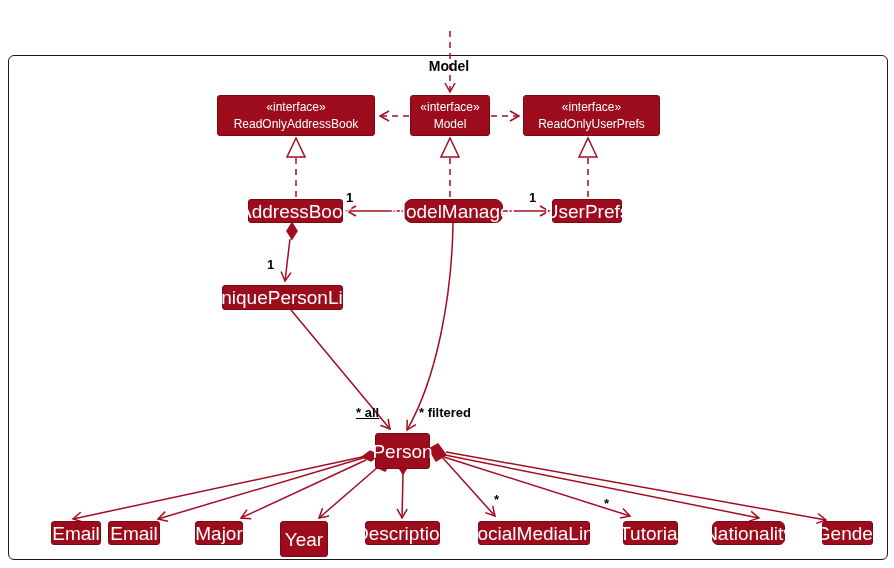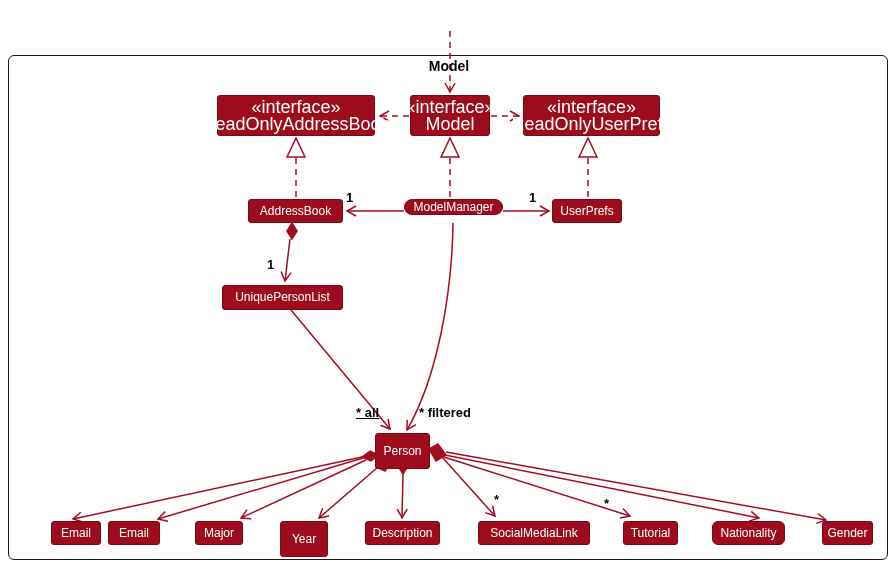--- a/index.html
+++ b/index.html
@@ -4,27 +4,27 @@
 <style>
   html,body{margin:0;padding:0;background:#ffffff;}
   .stage{position:relative;width:894px;height:568px;background:#ffffff;overflow:hidden;
          font-family:"Liberation Sans", sans-serif;}
   .frame{position:absolute;left:8px;top:55px;width:878px;height:503px;
          border:1.5px solid #1a1a1a;border-radius:6px;background:#ffffff;}
   svg.wires{position:absolute;left:0;top:0;width:894px;height:568px;}
 
   .node{position:absolute;background:#9d0c1c;border:1px solid #7c0812;border-radius:3px;
         color:#ffffff;display:flex;flex-direction:column;align-items:center;justify-content:center;
-        font-size:12px;line-height:17px;white-space:nowrap;box-sizing:border-box;z-index:3;}
-  .iface{font-size:18px;}
+        font-size:19px;line-height:17px;white-space:nowrap;box-sizing:border-box;z-index:3;}
+  .iface{font-size:12px;}
   #n-rab{left:217px;top:95px;width:158px;height:41px;}
   #n-model{left:410px;top:95px;width:80px;height:41px;}
   #n-rup{left:523px;top:95px;width:137px;height:41px;}
   #n-ab{left:248px;top:199px;width:95px;height:24px;}
-  #n-mm{left:404px;top:199px;width:99px;height:16px;border-radius:8px;}
+  #n-mm{left:404px;top:199px;width:99px;height:24px;border-radius:8px;}
   #n-up{left:552px;top:199px;width:70px;height:24px;}
   #n-upl{left:222px;top:285px;width:121px;height:25px;}
   #n-person{left:375px;top:433px;width:55px;height:36px;}
   #a-email{left:23px;top:521px;width:50px;height:24px;margin-left:28px;}
   #a-name{left:108px;top:521px;width:52px;height:24px;}
   #a-major{left:195px;top:521px;width:48px;height:24px;}
   #a-year{left:280px;top:521px;width:48px;height:36px;}
   #a-desc{left:365px;top:521px;width:75px;height:24px;}
   #a-sml{left:478px;top:521px;width:112px;height:24px;}
   #a-tut{left:623px;top:521px;width:55px;height:24px;}

